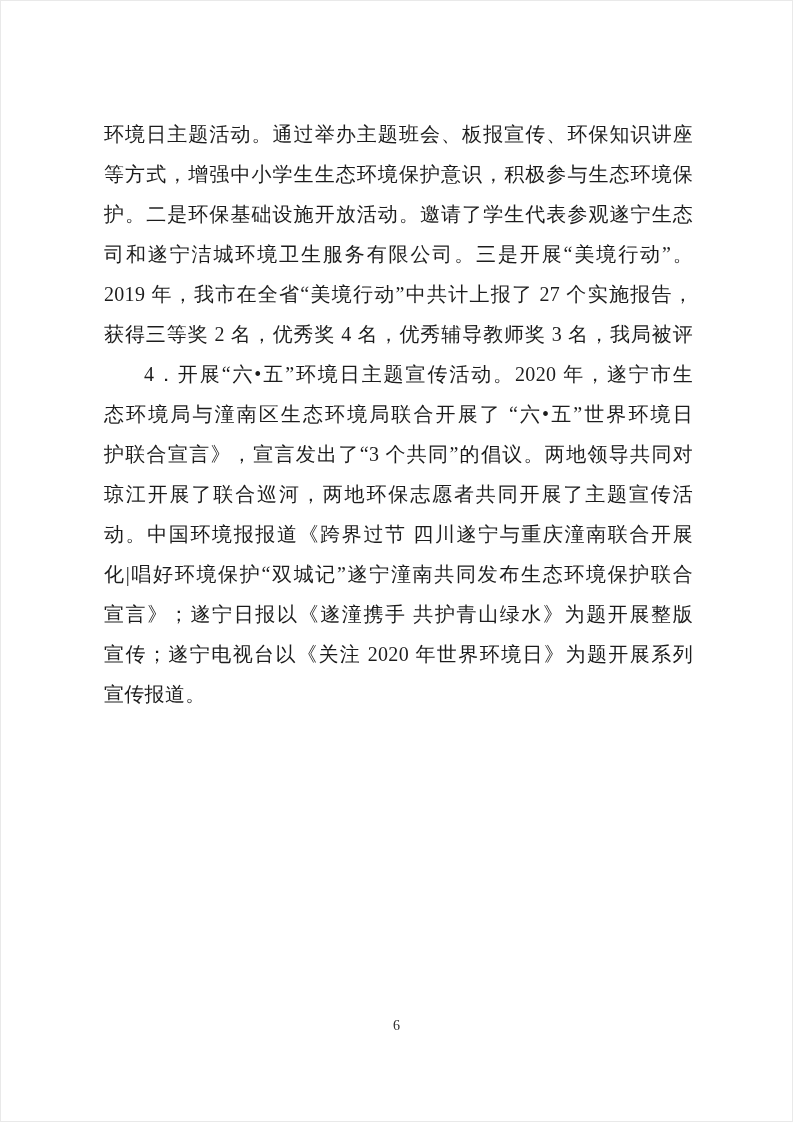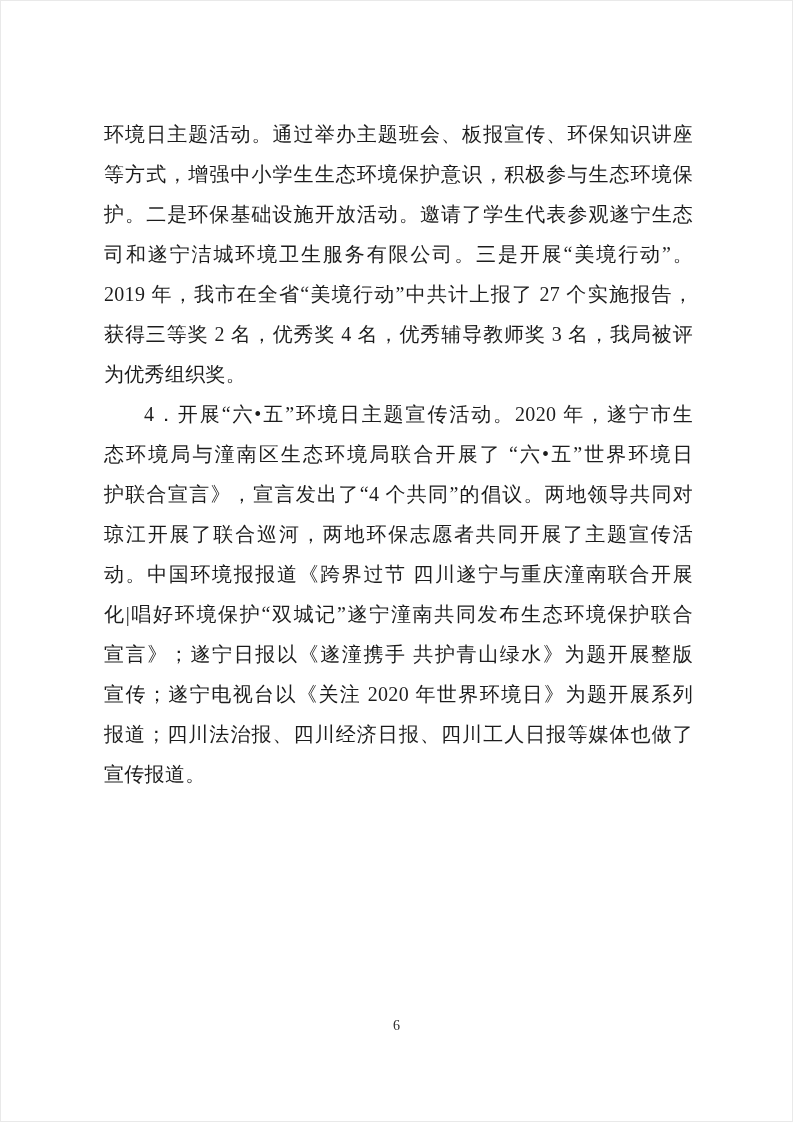--- a/index.html
+++ b/index.html
@@ -56,26 +56,24 @@
 <body>
 
 <div class="page">
   <div class="textblock">
     <div class="line">环境日主题活动。通过举办主题班会、板报宣传、环保知识讲座</div>
     <div class="line">等方式，增强中小学生生态环境保护意识，积极参与生态环境保</div>
     <div class="line">护。二是环保基础设施开放活动。邀请了学生代表参观遂宁生态</div>
     <div class="line">司和遂宁洁城环境卫生服务有限公司。三是开展“美境行动”。</div>
     <div class="line">2019 年，我市在全省“美境行动”中共计上报了 27 个实施报告，</div>
     <div class="line">获得三等奖 2 名，优秀奖 4 名，优秀辅导教师奖 3 名，我局被评</div>
-    <div class="line pend">为优秀组织奖。</div>
     <div class="line indent">4．开展“六•五”环境日主题宣传活动。2020 年，遂宁市生</div>
     <div class="line">态环境局与潼南区生态环境局联合开展了 “六•五”世界环境日</div>
-    <div class="line">护联合宣言》，宣言发出了“4 个共同”的倡议。两地领导共同对</div>
+    <div class="line">护联合宣言》，宣言发出了“3 个共同”的倡议。两地领导共同对</div>
     <div class="line">琼江开展了联合巡河，两地环保志愿者共同开展了主题宣传活</div>
     <div class="line">动。中国环境报报道《跨界过节 四川遂宁与重庆潼南联合开展</div>
     <div class="line">化|唱好环境保护“双城记”遂宁潼南共同发布生态环境保护联合</div>
     <div class="line">宣言》；遂宁日报以《遂潼携手 共护青山绿水》为题开展整版</div>
     <div class="line">宣传；遂宁电视台以《关注 2020 年世界环境日》为题开展系列</div>
-    <div class="line">报道；四川法治报、四川经济日报、四川工人日报等媒体也做了</div>
     <div class="line pend">宣传报道。</div>
   </div>
   <div class="page-footer">6</div>
 </div>
 
 </body></html>

